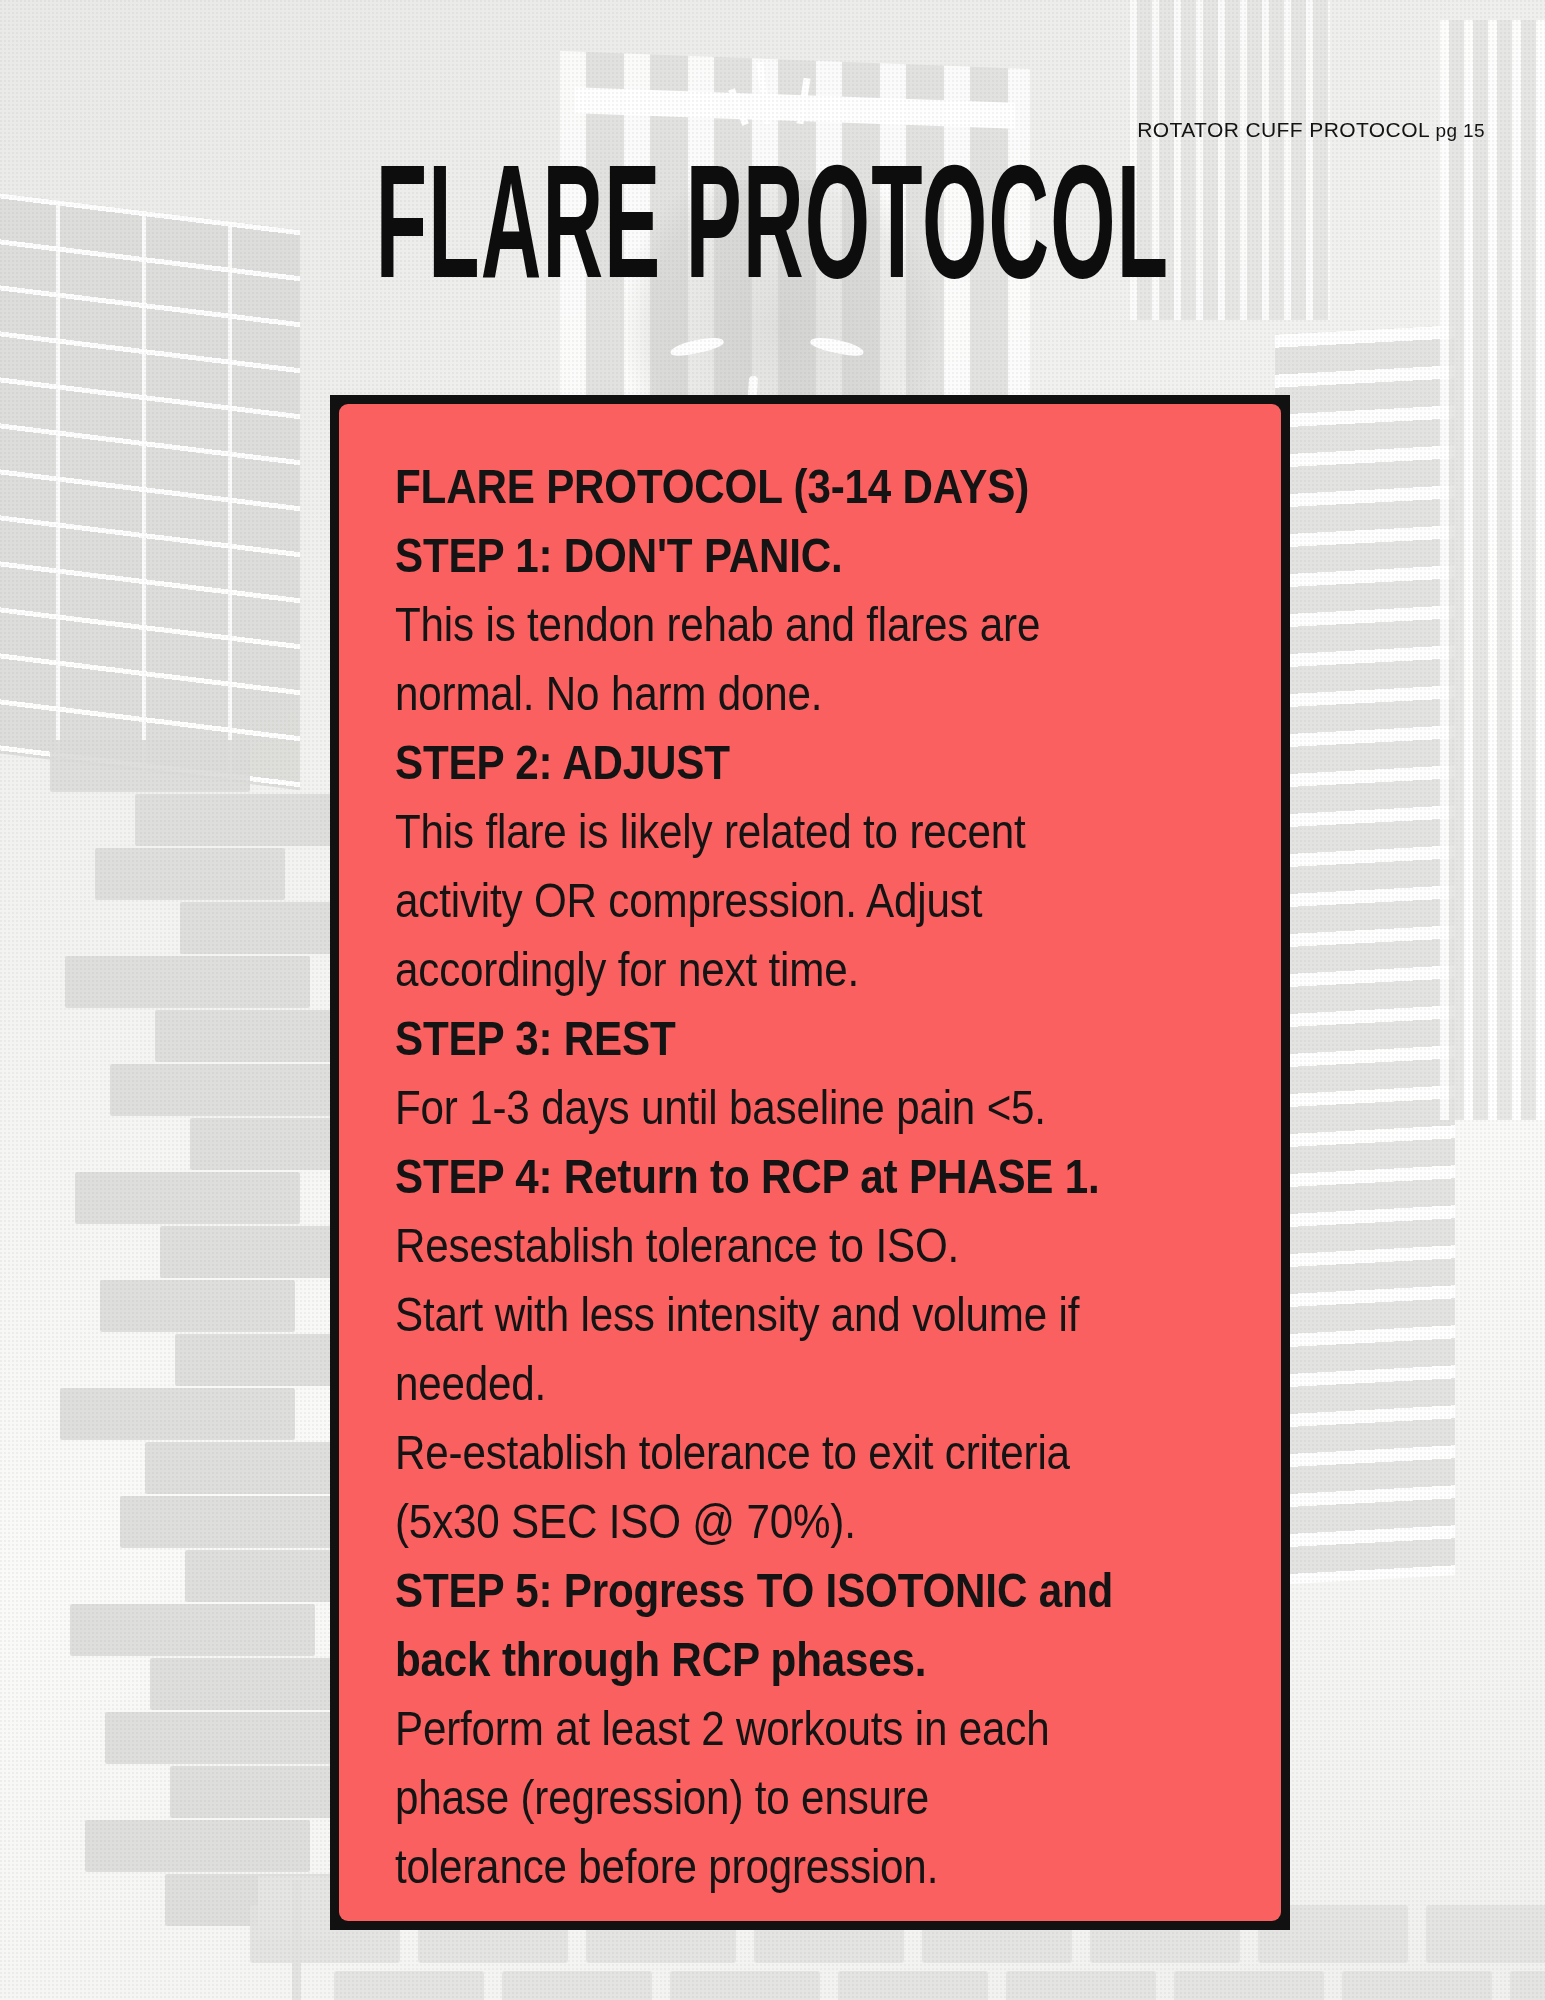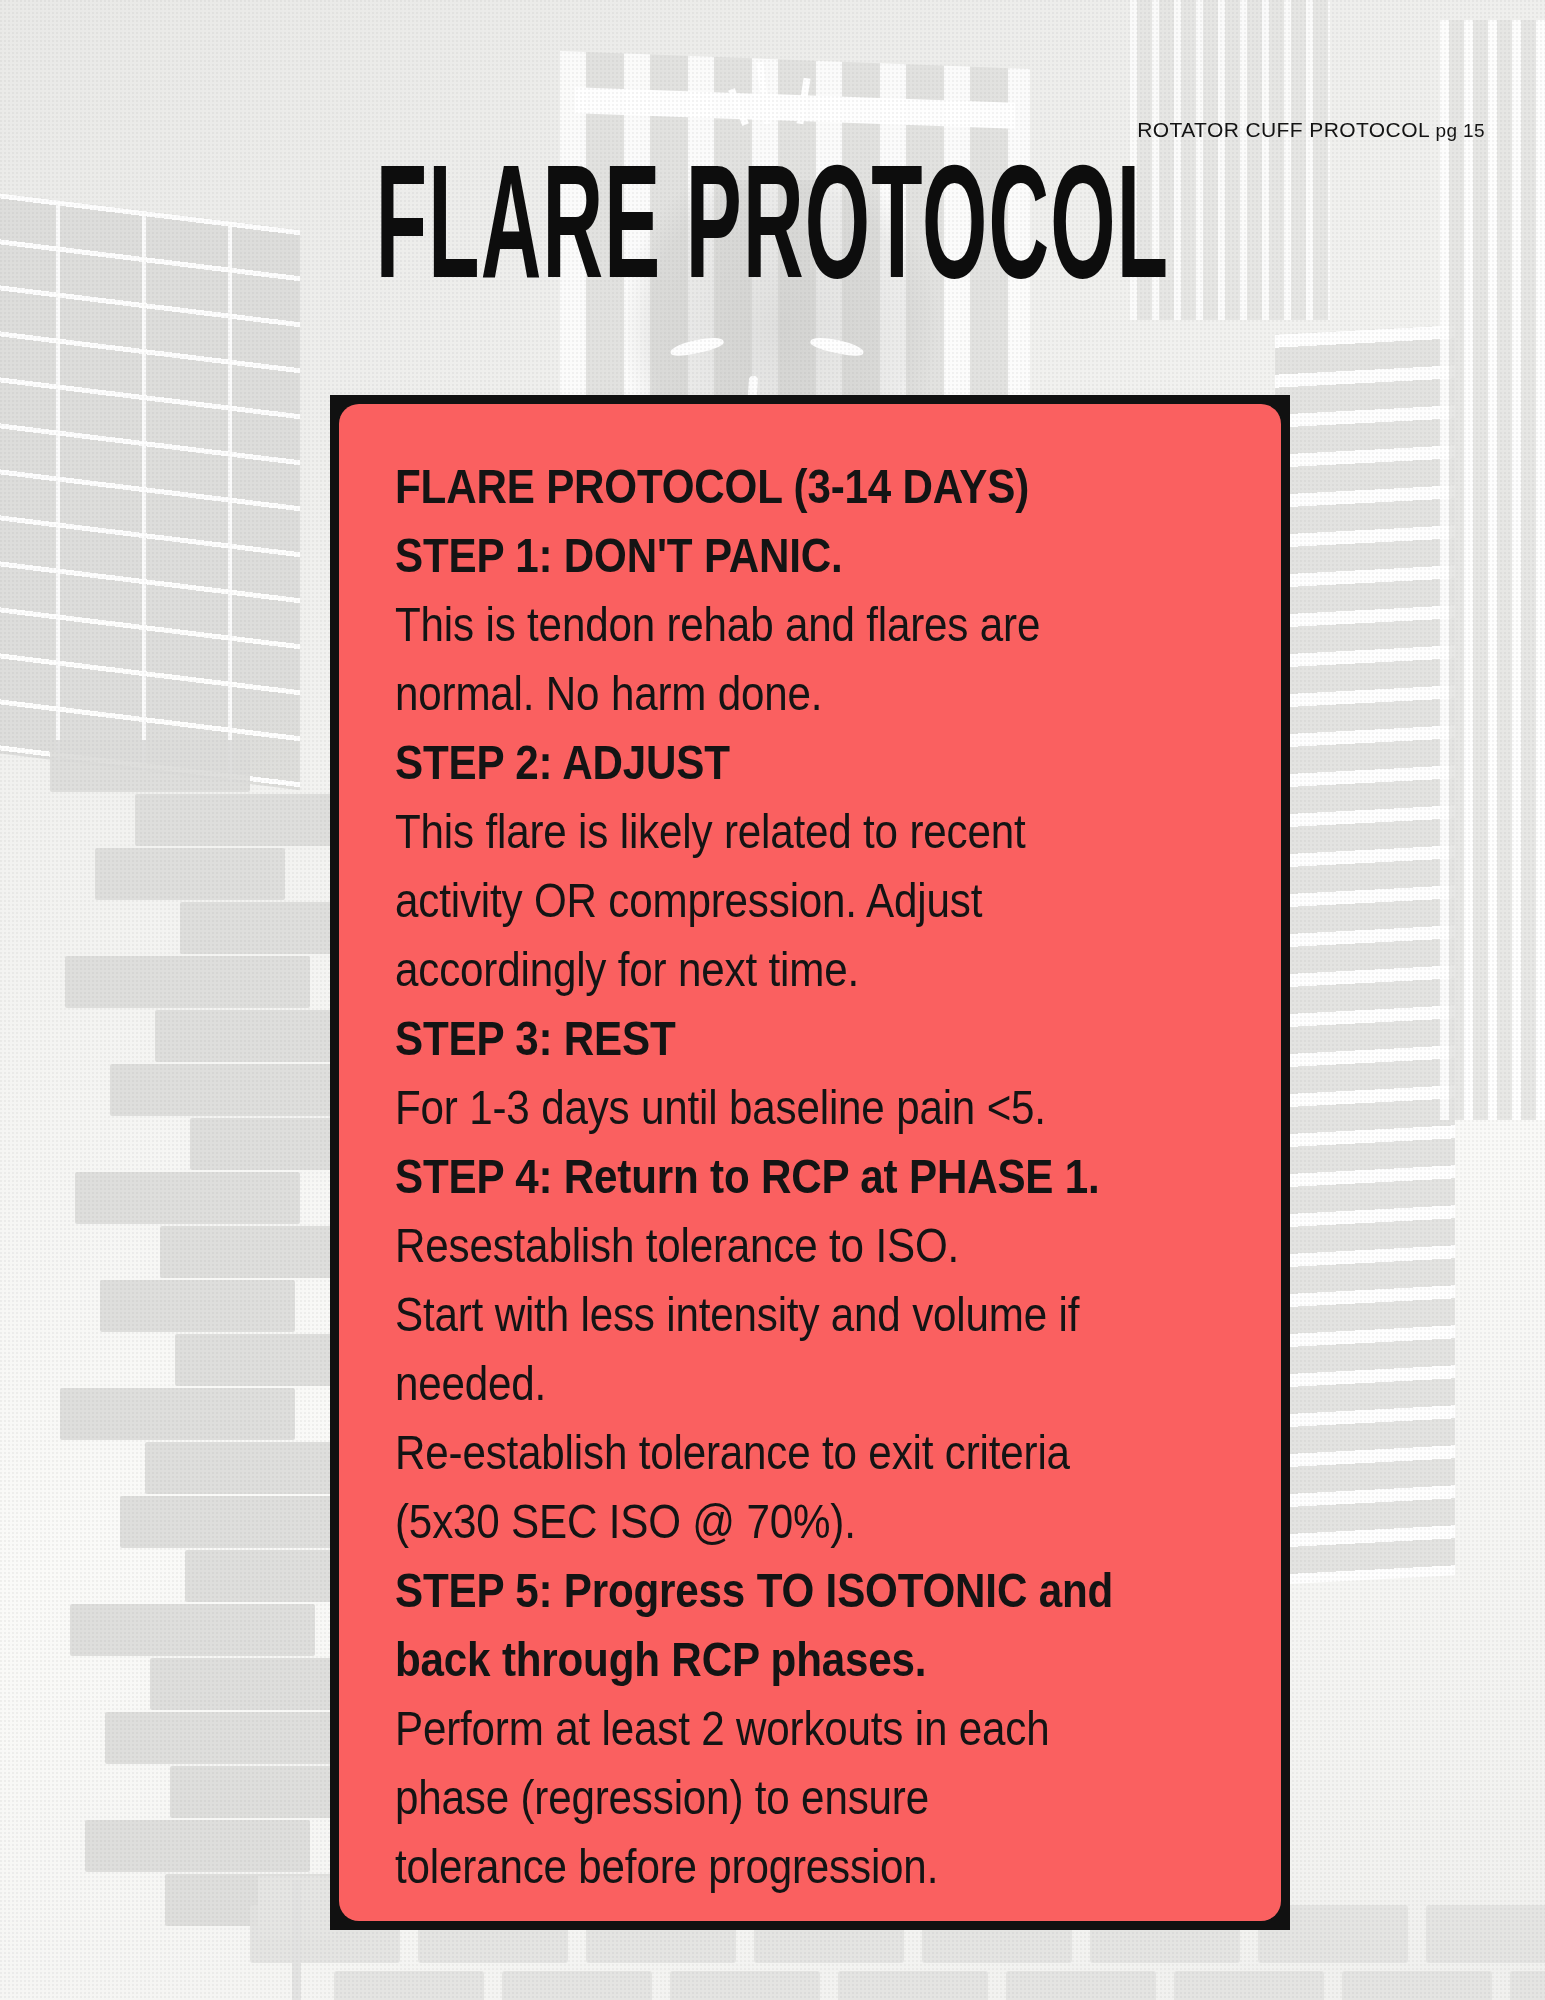--- a/index.html
+++ b/index.html
@@ -178,21 +178,21 @@
   .card-outer {
     position:absolute;
     left:330px; top:395px;
     width:960px; height:1535px;
     background:#111111;
     padding:9px;
   }
   .card-inner {
     width:100%; height:100%;
     background:#fa6060;
-    border-radius:20px;
+    border-radius:9px;
     padding:48px 0 8px 56px;
     overflow:hidden;
   }
 
   .line {
     color:#141414;
     font-family:"Liberation Sans", sans-serif;
     font-size:49px;
     line-height:69px;
     letter-spacing:-.2px;

